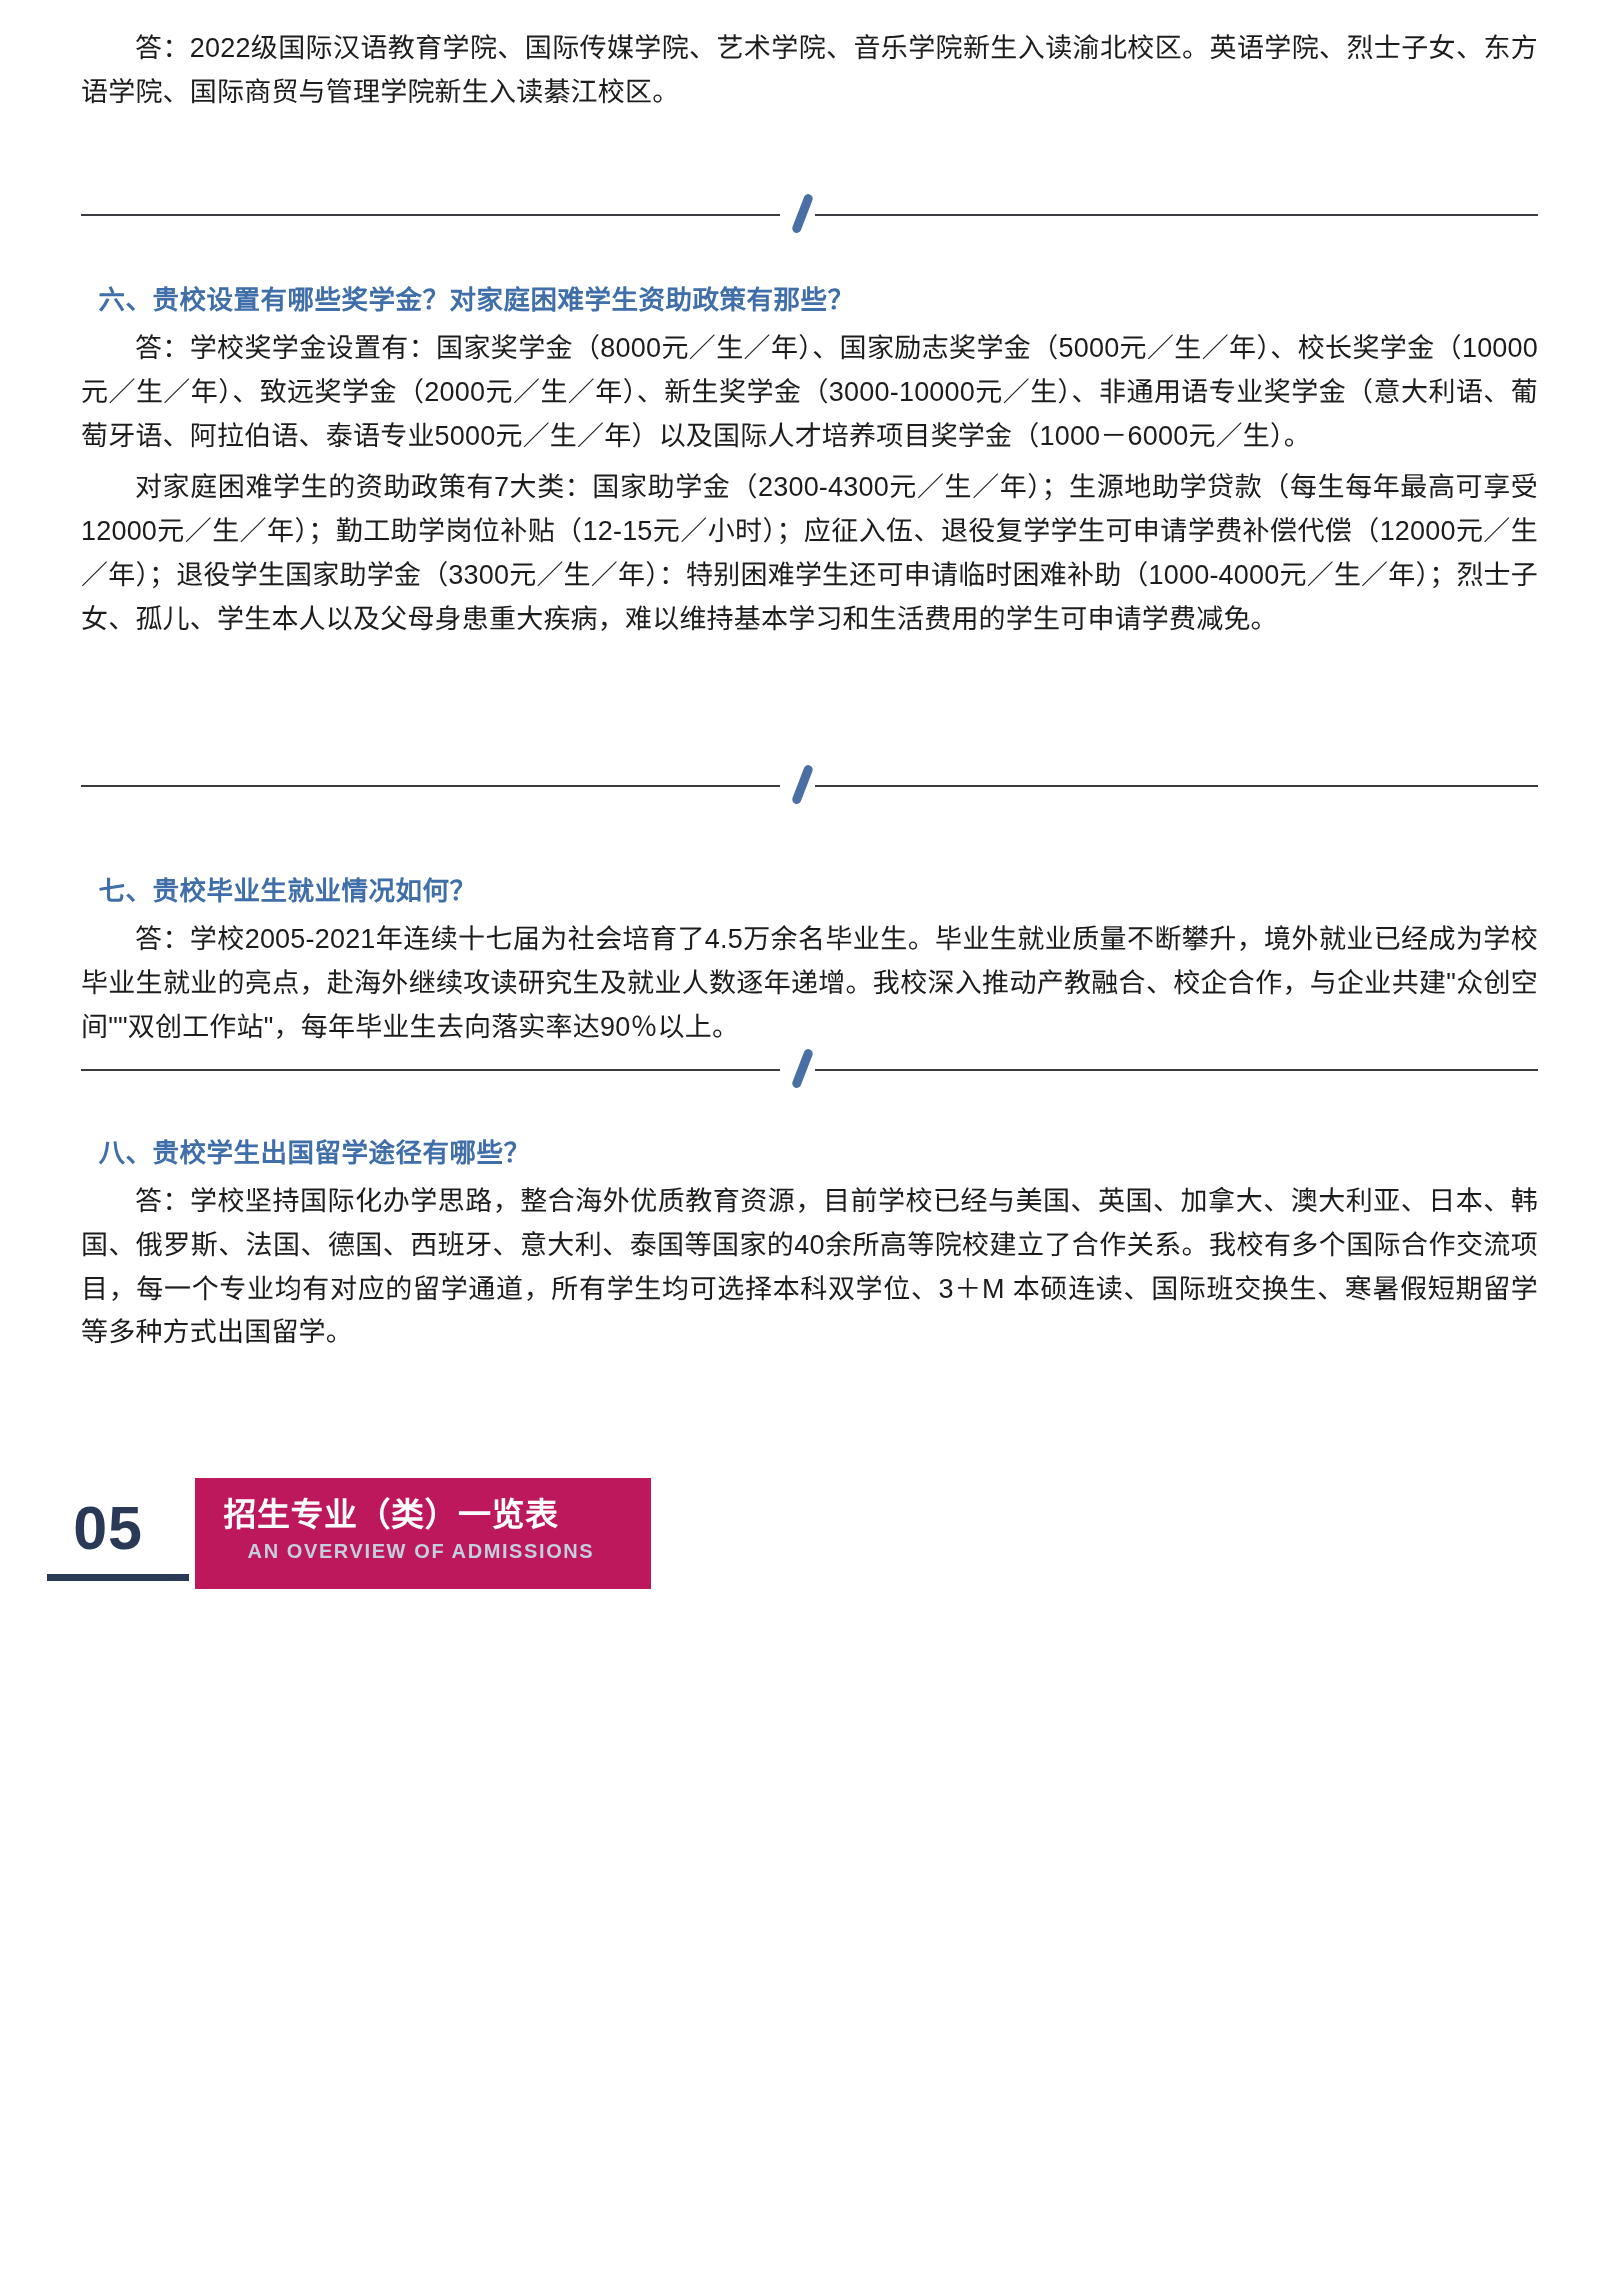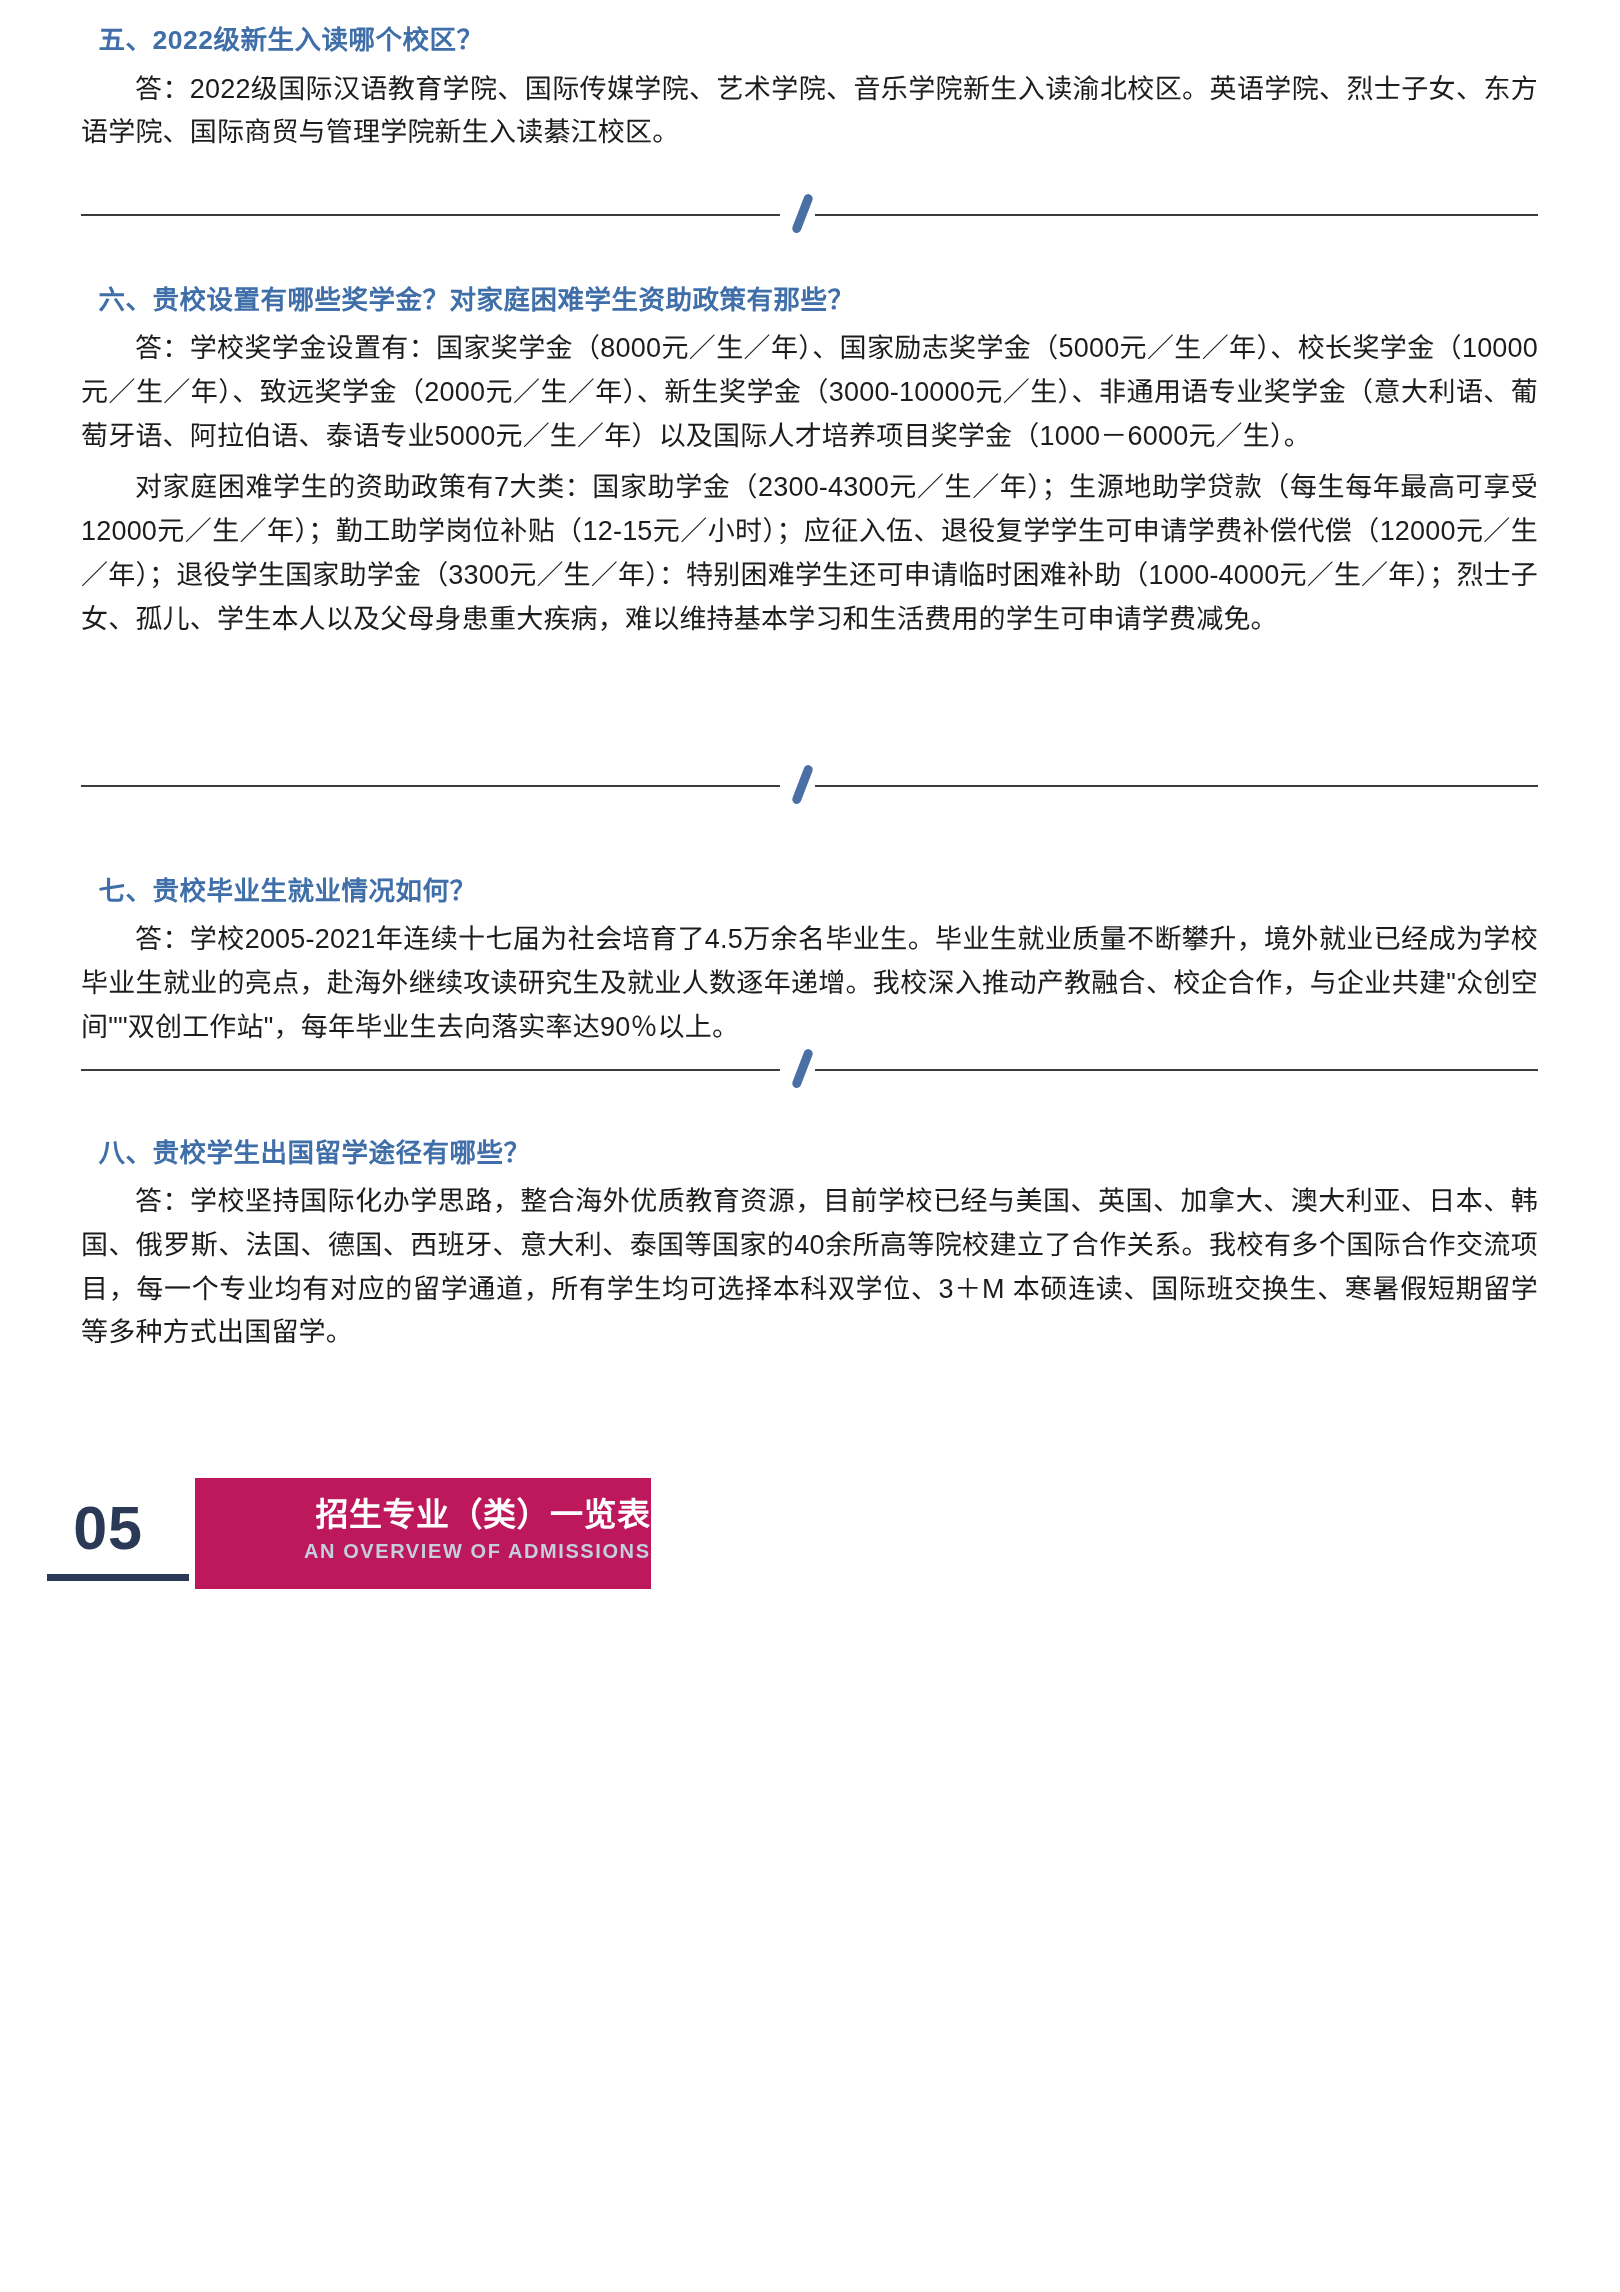--- a/index.html
+++ b/index.html
@@ -84,21 +84,20 @@
     transform: rotate(21deg);
   }
 
   
   .section-banner {
     position: absolute;
     left: 0;
     display: flex;
     align-items: stretch;
     height: 0;
-    text-align: right;
   }
   .banner-number-wrap {
     position: relative;
     width: 173px;
     box-sizing: border-box;
     display: flex;
     align-items: center;
     justify-content: center;
   }
   .banner-number {
@@ -143,21 +142,20 @@
   }
 </style>
 </head>
 <body>
 
 <div class="page">
 
   <div class="content">
 
     <div class="faq-section" style="position:absolute; left:0; top:27.4px; width:1457px;">
-      <div class="q-heading">五、2022级新生入读哪个校区？</div>
       <p class="ans-para">答：2022级国际汉语教育学院、国际传媒学院、艺术学院、音乐学院新生入读渝北校区。英语学院、烈士子女、东方语学院、国际商贸与管理学院新生入读綦江校区。</p>
     </div>
 
     <div class="divider" style="position:absolute; left:0; top:186px; width:1457px;">
       <div class="rule-left"></div>
       <div class="slash"></div>
       <div class="rule-right"></div>
     </div>
 
     <div class="faq-section" style="position:absolute; left:0; top:287px; width:1457px;">

